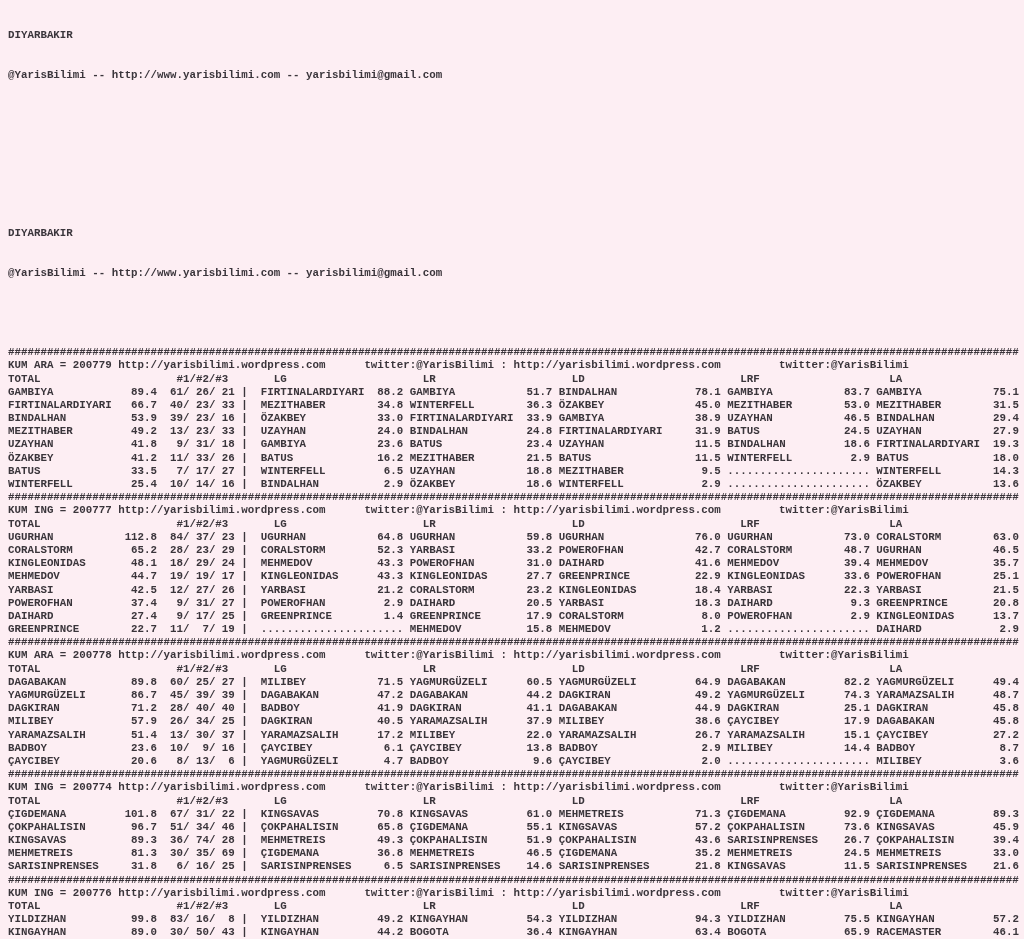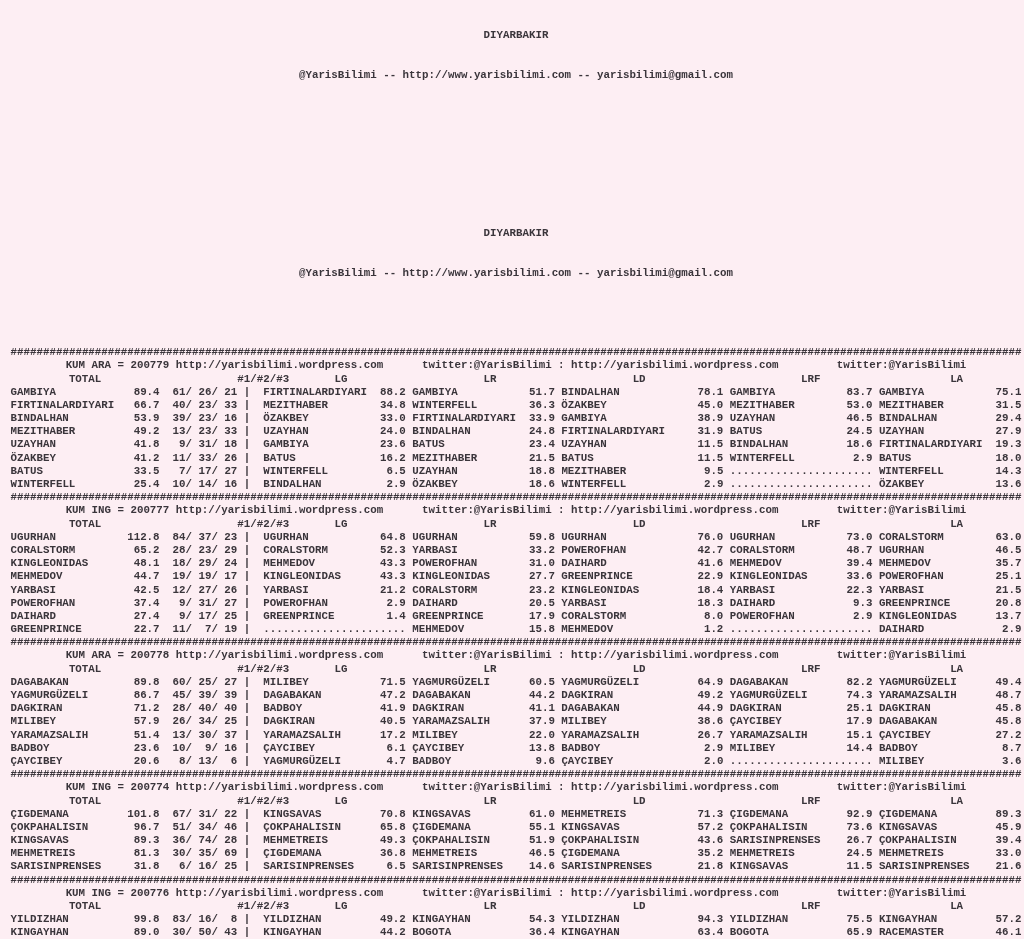--- a/index.html
+++ b/index.html
@@ -10,21 +10,20 @@
   .doc{
     box-sizing:border-box;
     width:1024px;height:939px;
     padding:3px 0 0 8px;
     font-family:"Liberation Mono", monospace;
     font-weight:700;
     font-size:10.8px;
     line-height:13.2px;
     color:#3a353b;
     white-space:pre;
-    text-align:center;
   }
   .ln{height:13.2px;overflow:visible}
 </style>
 </head>
 <body style="background: rgb(253, 238, 243);">
 
 <div class="doc" id="doc" style="color: rgb(58, 53, 59);">
   <div class="ln">DIYARBAKIR</div>
   <div class="ln">@YarisBilimi -- http://www.yarisbilimi.com -- yarisbilimi@gmail.com</div>
   <div class="ln"> </div>

